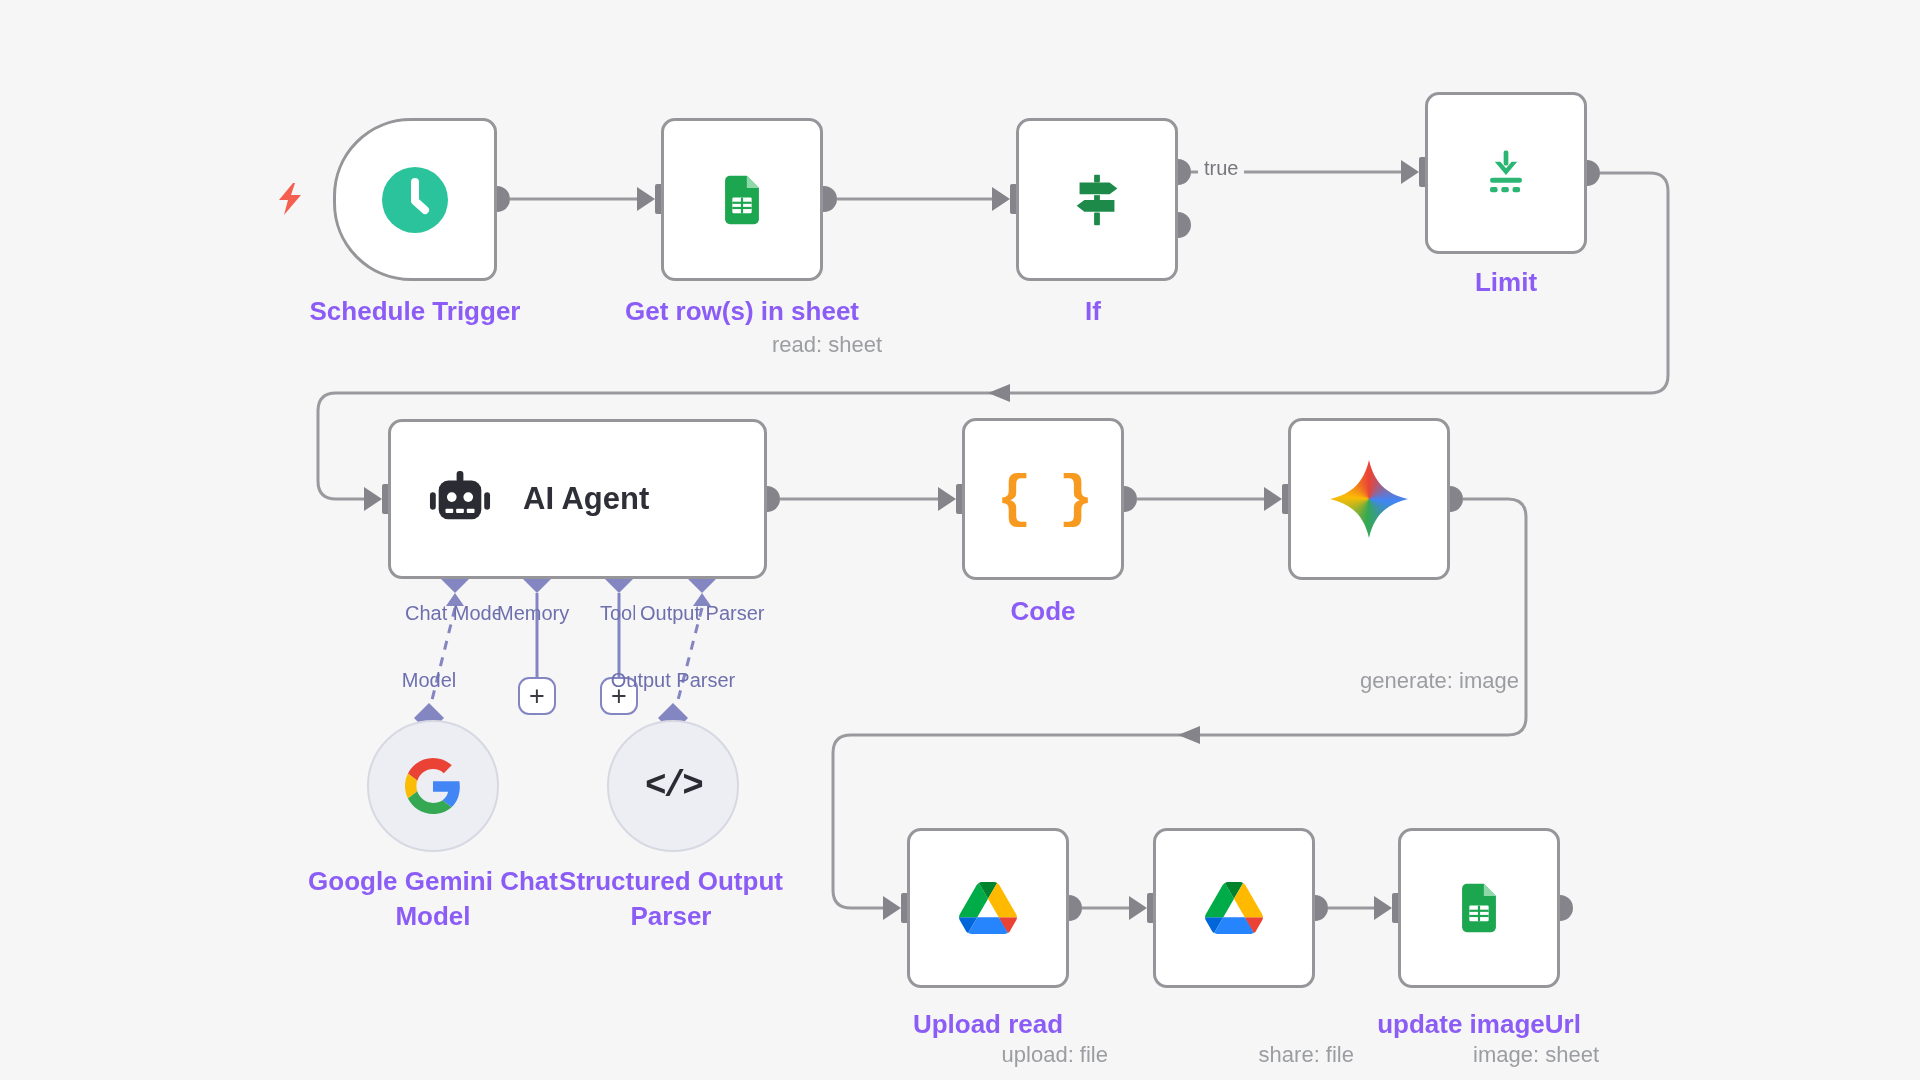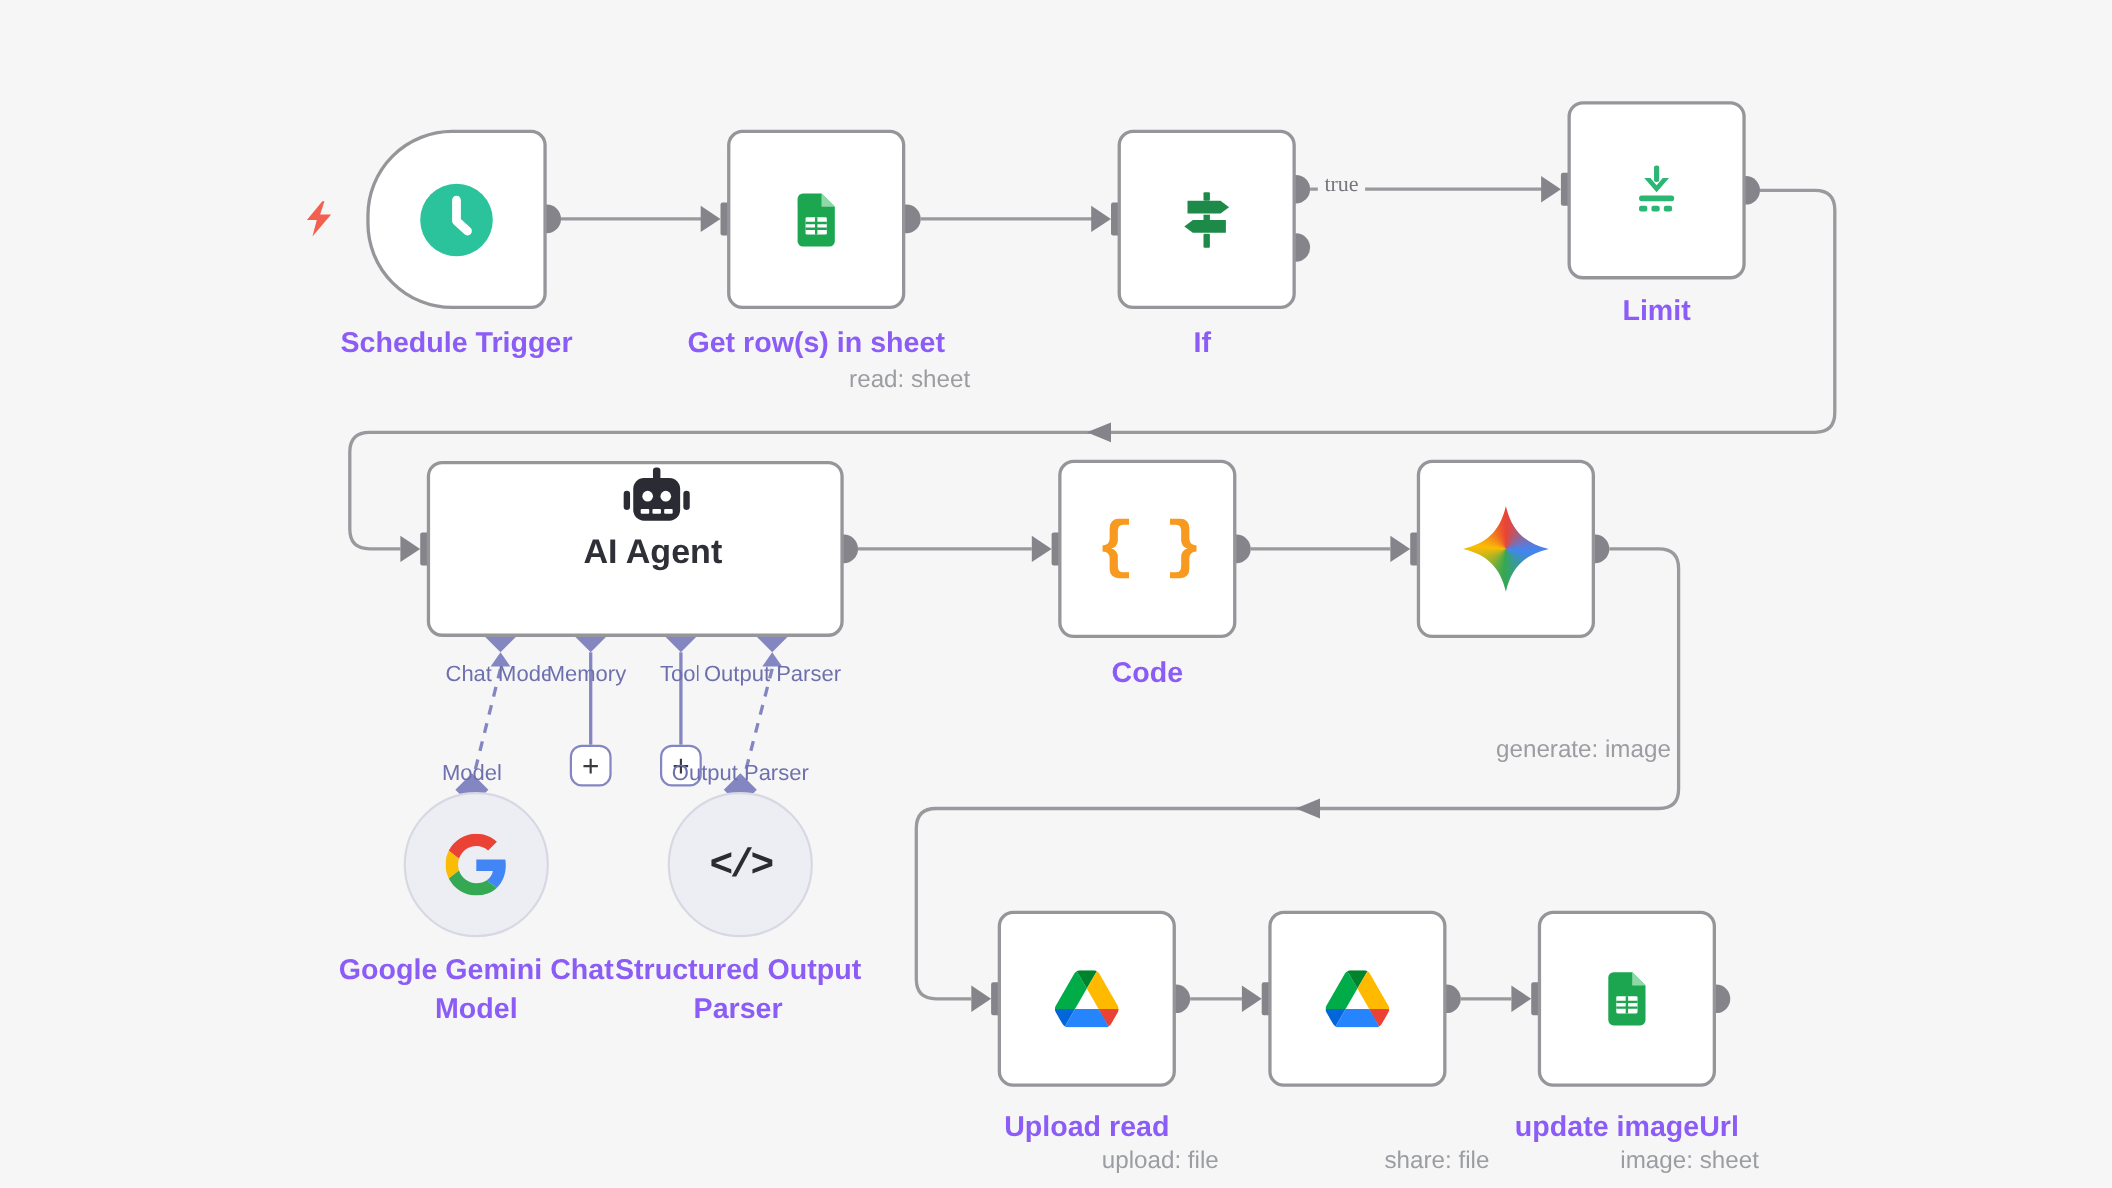--- a/index.html
+++ b/index.html
@@ -1,32 +1,32 @@
 <!DOCTYPE html>
 <html><head>
 <meta charset="utf-8">
 <style>
   html,body{margin:0;padding:0;}
   body{width:1920px;height:1080px;background:#f6f6f7;font-family:"Liberation Sans",sans-serif;overflow:hidden;}
   #canvas{position:relative;width:1920px;height:1080px;}
   #wires{position:absolute;left:0;top:0;z-index:1;}
   .node{position:absolute;background:#ffffff;border:3px solid #96969a;border-radius:14px;box-sizing:border-box;z-index:3;display:flex;align-items:center;justify-content:center;}
   .node.trigger{border-radius:78px 14px 14px 78px;}
-  .node.wide{justify-content:flex-start;flex-direction:column;}
+  .node.wide{justify-content:flex-start;}
   .node-label{position:absolute;text-align:center;font-size:26px;font-weight:600;color:#8b5cf6;line-height:35px;z-index:4;}
   .node-sub{position:absolute;text-align:right;font-size:22px;font-weight:400;color:#9b9da1;z-index:4;}
   .agent-title{font-size:31px;font-weight:600;color:#2f3037;margin-left:32px;}
   .plabel{position:absolute;font-size:20px;color:#6e70ae;z-index:6;line-height:24px;height:24px;overflow:hidden;white-space:nowrap;}
-  .plabel.center{text-align:center;margin-top:23px;}
+  .plabel.center{text-align:center;}
   .subnode{position:absolute;width:132px;height:132px;border-radius:50%;background:#ededf4;border:2.5px solid #d8d8e3;box-sizing:border-box;display:flex;align-items:center;justify-content:center;z-index:3;}
   .plusbtn{position:absolute;width:38px;height:38px;background:#ffffff;border:2.5px solid #8486c2;border-radius:11px;box-sizing:border-box;display:flex;align-items:center;justify-content:center;font-size:27px;font-weight:400;color:#3a3a40;z-index:5;}
   .glyph-braces{font-family:"Liberation Mono","DejaVu Sans Mono",monospace;font-size:58px;font-weight:700;color:#f79a1f;letter-spacing:-4px;}
   .glyph-angle{font-family:"Liberation Mono","DejaVu Sans Mono",monospace;font-size:36px;font-weight:700;color:#2b2b33;letter-spacing:-3px;}
   .gemini-star{width:78px;height:78px;background:conic-gradient(from 0deg at 50% 50%,#ea4335 0deg,#4285f4 95deg,#34a853 185deg,#fbbc05 275deg,#ea4335 360deg);clip-path:path('M39 0 C44 22 56 34 78 39 C56 44 44 56 39 78 C34 56 22 44 0 39 C22 34 34 22 39 0 Z');}
-  .true-label{position:absolute;left:1198px;top:157px;background:#f6f6f7;padding:0 6px;font-size:20px;color:#76777c;z-index:4;font-family:Liberation Serif, serif;}
+  .true-label{position:absolute;left:1198px;top:157px;background:#f6f6f7;padding:0 6px;font-size:20px;color:#76777c;z-index:4;}
 </style>
 </head>
 <body>
 
 <div id="canvas">
 
   <svg id="wires" width="1920" height="1080">
 
     <g stroke="#9a9a9e" stroke-width="3" fill="none">
       <path d="M510 199 H640"></path>

